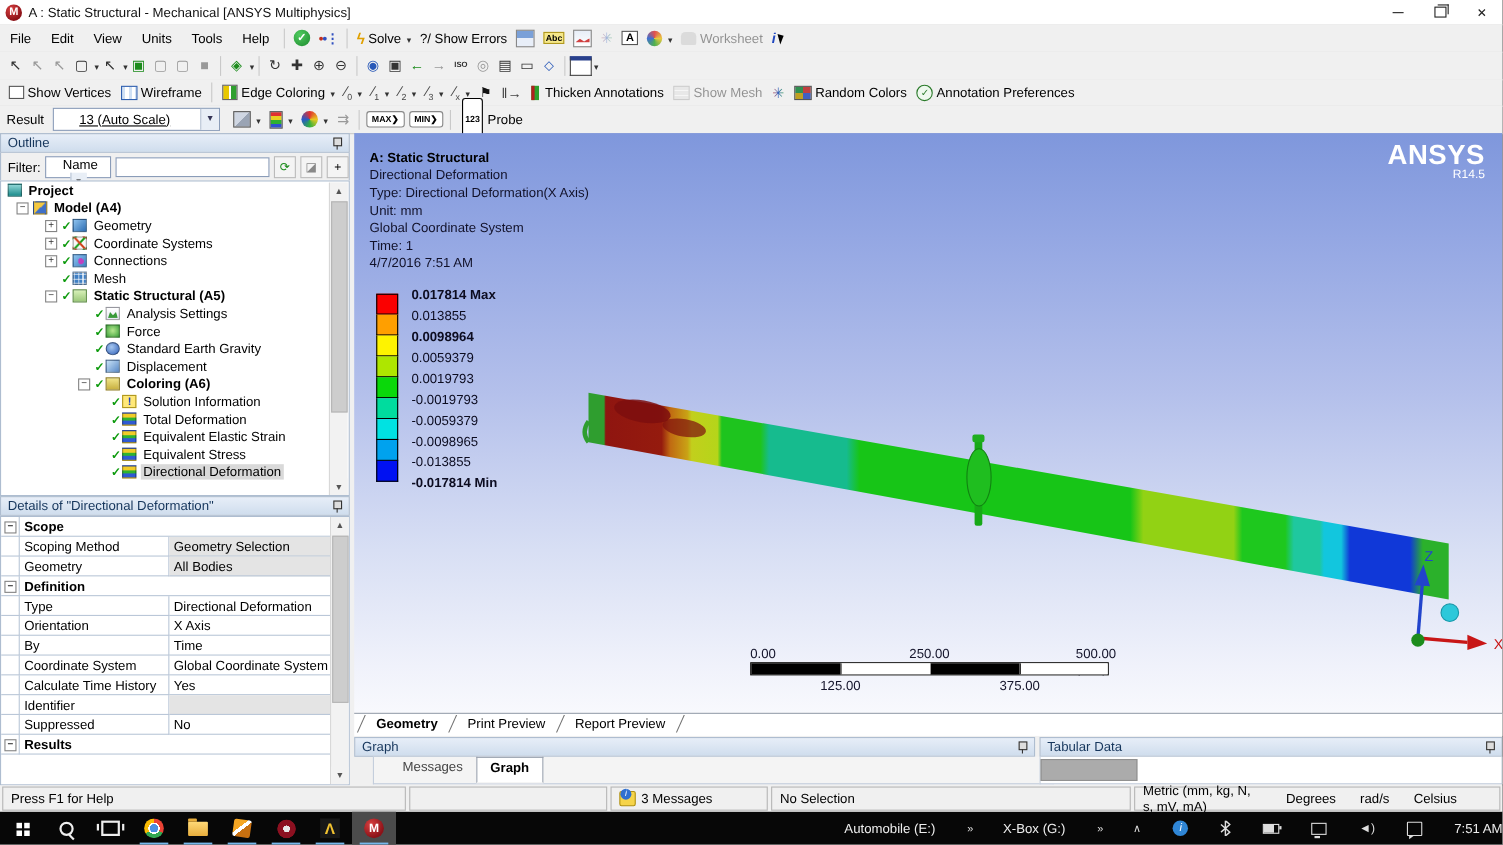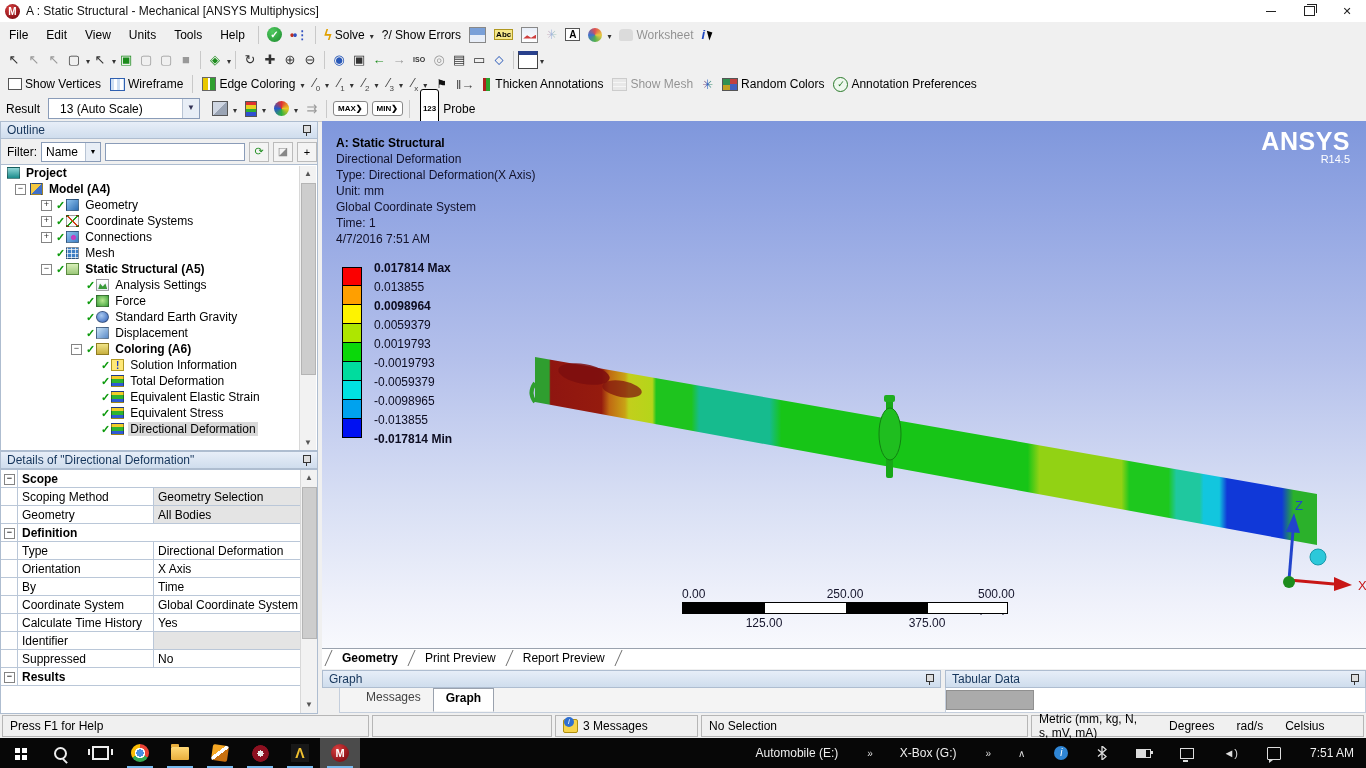--- a/index.html
+++ b/index.html
@@ -53,36 +53,36 @@
   .slash sub{font-size:8px;}
   .i-flag{font-size:12px;color:#111;}
   .i-thick{width:4px;height:13px;background:#2ca02c;border-left:3px solid #b02020;margin-right:2px;}
   .i-mesh{width:13px;height:11px;border:1px solid #999;background:repeating-linear-gradient(0deg,#ddd 0 3px,#fff 3px 4px),repeating-linear-gradient(90deg,#ddd 0 3px,#fff 3px 4px);}
   .i-fan{font-size:13px;background:linear-gradient(90deg,#d04040,#3060c0,#30a040);-webkit-background-clip:text;background-clip:text;color:transparent;}
   .i-random{width:14px;height:11px;background:conic-gradient(#c04040 0 25%,#4060c0 25% 50%,#c0a020 50% 75%,#309050 75%);border:1px solid #555;}
   .i-annpref{width:13px;height:13px;border-radius:50%;border:1px solid #2a7a2a;color:#2a7a2a;font-size:9px;display:flex;align-items:center;justify-content:center;background:#eef8ee;}
   
   #toolbar4{left:0;top:96px;width:1366px;height:25px;background:#f0f0f0;display:flex;align-items:center;border-bottom:1px solid #c9c9c9;padding-left:6px;}
   .combo{display:flex;align-items:center;width:150px;height:19px;border:1px solid #8a9cb8;background:#fff;margin-left:8px;}
-  .combo .cval{flex:1;padding-left:11px;}
+  .combo .cval{flex:1;padding-left:23px;text-decoration:underline;}
   .combo .cbtn{width:16px;height:100%;background:#e8eef6;border-left:1px solid #b8c4d4;text-align:center;font-size:8px;line-height:18px;color:#335;}
   .i-cube{width:14px;height:13px;border:1px solid #555;background:linear-gradient(135deg,#cfd6e2 50%,#9aa4b4 50%);}
   .i-legend{width:10px;height:14px;background:linear-gradient(180deg,#e03030 0 25%,#e8d020 25% 50%,#30b030 50% 75%,#3050d0 75%);border:1px solid #555;}
   .i-rainbow{width:15px;height:15px;border-radius:50%;background:conic-gradient(#e03030,#e8c820,#2fb040,#2858c8,#e03030);}
   .mmbtn{border:1px solid #888;border-radius:3px;background:#fff;font-size:8px;font-weight:bold;padding:2px 4px;margin:0 2px;}
   .probe{display:flex;align-items:center;gap:4px;padding:0 6px;}
   .i-123{border:1px solid #000000;border-radius:3px;background:#fff;font-size:8px;font-weight:bold;padding:14px 2px;}
   
   .panel-hdr{background:linear-gradient(180deg,#e7eef8,#cfdded);border:1px solid #aebdd0;display:flex;align-items:center;padding:0 6px;font-size:12px;color:#16365c;height:18px;box-sizing:border-box;}
   .pin{margin-left:auto;width:9px;height:12px;position:relative;}
   .pin::before{content:'';position:absolute;left:1px;top:1px;width:6px;height:6px;border:1px solid #333;background:#ddd;}
   .pin::after{content:'';position:absolute;left:4px;top:8px;width:1px;height:4px;background:#333;}
   #outline-hdr{left:0;top:121px;width:318px;}
   #filter-row{left:0;top:139px;width:318px;height:25px;background:#f0f0f0;display:flex;align-items:center;padding-left:6px;box-sizing:border-box;gap:4px;border-left:1px solid #aebdd0;border-right:1px solid #aebdd0;}
-  .filter-dd{width:58px;height:18px;border:1px solid #8a9cb8;background:#fff;display:flex;align-items:center;}
+  .filter-dd{width:58px;height:18px;border:1px solid #8a9cb8;background:#fff;display:flex;align-items:center;flex-direction:column;}
   .filter-dd span{flex:1;padding-left:4px;}
   .filter-dd i{width:14px;height:100%;background:#e8eef6;border-left:1px solid #b8c4d4;font-style:normal;font-size:7px;text-align:center;line-height:17px;}
   .filter-input{flex:1;height:16px;border:1px solid #8a9cb8;background:#fff;}
   .fbtn{width:18px;height:18px;border:1px solid #bbb;background:#f4f4f4;display:flex;align-items:center;justify-content:center;font-size:11px;}
   #tree{left:0;top:164px;width:318px;height:287px;background:#fff;border:1px solid #aebdd0;box-sizing:border-box;overflow:hidden;}
   .trow{display:flex;align-items:center;height:16px;white-space:nowrap;}
   .trow.sel .tlabel{background:#d9d9d9;}
   .exp{width:9px;height:9px;border:1px solid #848484;background:#fff;font-size:9px;line-height:7px;text-align:center;margin-right:4px;flex:none;color:#333;}
   .exp.plus::before{content:'+';} .exp.minus::before{content:'−';}
   .noexp{width:15px;flex:none;}
@@ -167,21 +167,21 @@
   .tv-ic::after{content:'';position:absolute;right:-6px;top:1px;width:2px;height:6px;background:#eee;}
   .chrome-ic{width:18px;height:18px;border-radius:50%;background:radial-gradient(circle,#4a90e2 0 29%,#fff 30% 40%,transparent 41%),conic-gradient(#ea4335 0 33%,#34a853 33% 66%,#fbbc05 66%);}
   .folder-ic{width:18px;height:13px;background:linear-gradient(180deg,#ffd977,#e8ae3d);border-radius:1px;position:relative;}
   .folder-ic::before{content:'';position:absolute;top:-3px;left:0;width:8px;height:3px;background:#e8ae3d;border-radius:1px 1px 0 0;}
   .tool-ic{width:16px;height:16px;background:linear-gradient(135deg,#f5a623 40%,#fff 40% 55%,#c87010 55%);transform:rotate(8deg);border-radius:2px;}
   .media-ic{width:17px;height:17px;border-radius:50%;background:radial-gradient(circle at 50% 50%,#e8e8e8 0 25%,#8c1020 26% 70%,#2a0a0e 71%);}
   .ansys-ic{width:18px;height:18px;background:#181818;color:#f2c230;font-weight:bold;font-size:14px;text-align:center;line-height:18px;}
   .ansys-ic::after{content:'Λ';}
   .mech-ic{width:18px;height:18px;border-radius:50%;background:radial-gradient(circle at 35% 30%,#d84040,#8c1218 70%);color:#fff;font-size:11px;font-weight:bold;text-align:center;line-height:18px;}
   .mech-ic::after{content:'M';}
-  #tray{margin-left:auto;display:flex;align-items:center;gap:29px;padding-right:12px;font-size:12px;}
+  #tray{margin-left:auto;display:flex;align-items:center;gap:29px;font-size:12px;}
   .chev{font-size:10px;color:#ddd;letter-spacing:-2px;}
   .caret{font-size:10px;color:#ddd;}
   .info-ic{width:14px;height:14px;border-radius:50%;background:#2f86d6;color:#fff;font-size:10px;font-style:italic;text-align:center;line-height:14px;}
   .batt-ic{width:13px;height:7px;border:1px solid #ddd;position:relative;background:linear-gradient(90deg,#ddd 0 70%,transparent 70%);}
   .batt-ic::after{content:'';position:absolute;right:-3px;top:1px;width:2px;height:3px;background:#ddd;}
   .net-ic{width:12px;height:9px;border:1.5px solid #ddd;position:relative;}
   .net-ic::after{content:'';position:absolute;left:2px;bottom:-4px;width:5px;height:2px;background:#ddd;}
   .vol-ic{color:#ddd;font-size:11px;}
   .note-ic{width:12px;height:11px;border:1.5px solid #ddd;border-radius:1px;position:relative;background:#070707;}
   .note-ic::after{content:'';position:absolute;left:1px;bottom:-4px;border-left:4px solid #ddd;border-bottom:3px solid transparent;}

